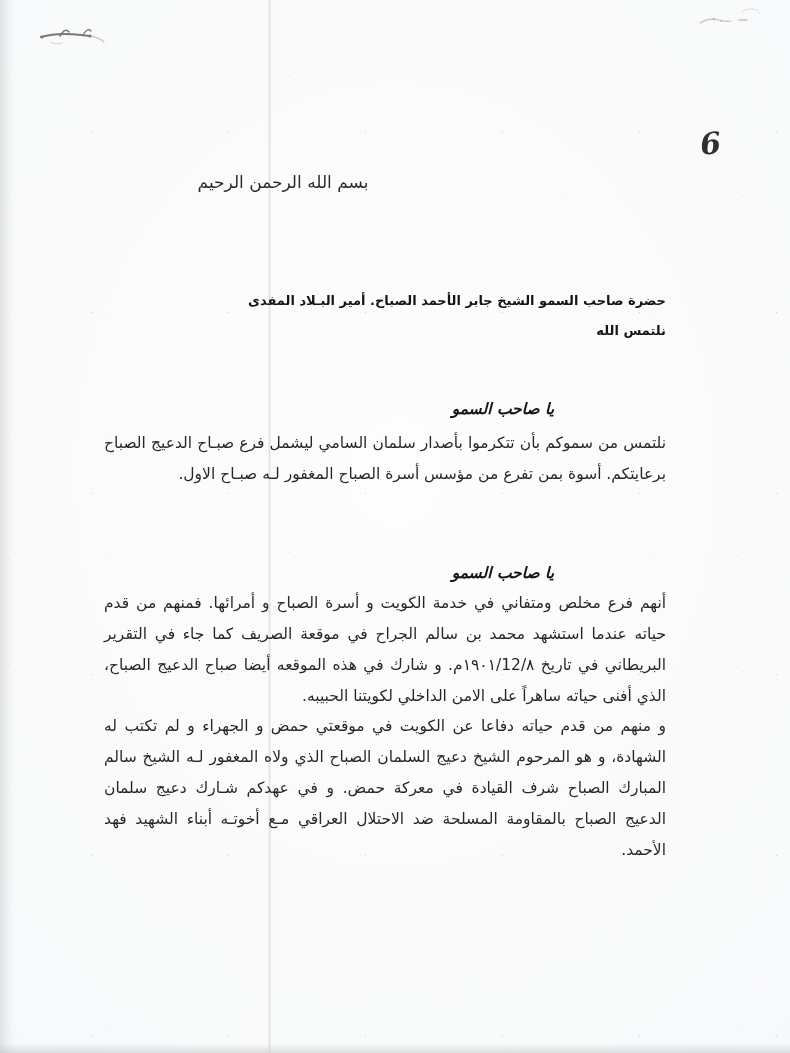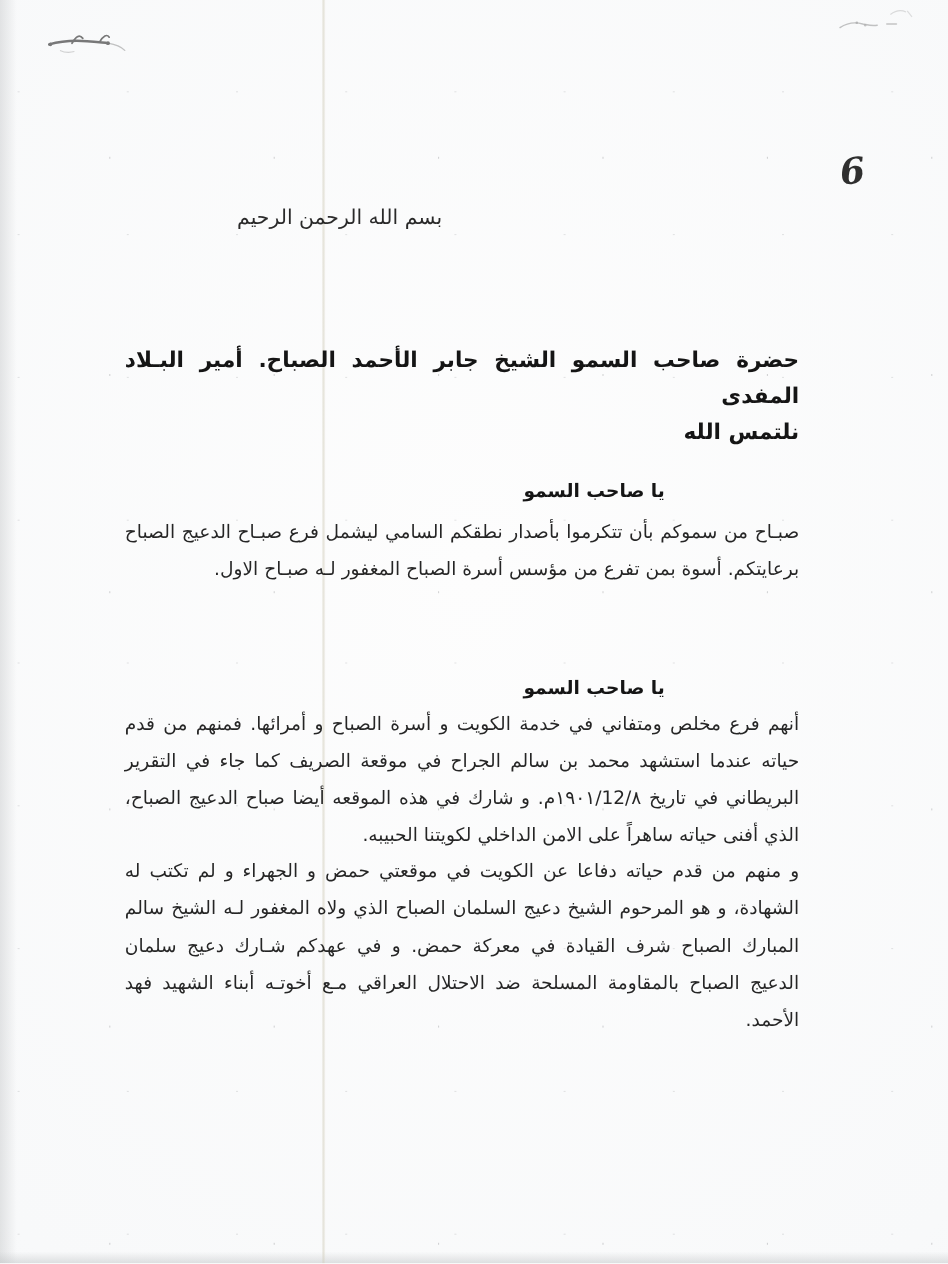--- a/index.html
+++ b/index.html
@@ -121,38 +121,38 @@
     left: 104px;      
     text-align: justify;
     text-align-last: right;
     direction: rtl;
     font-size: 15.5px;
     line-height: 31px;
     color: #151515;
   }
   .block.heading-block {
     font-weight: bold;
-    font-size: 18px;
+    font-size: 13px;
     line-height: 30px;
     text-align: justify;
     letter-spacing: .2px;
   }
   .block.salutation {
     font-weight: bold;
     font-size: 15.5px;
     text-align: right;
     text-align-last: right;
     padding-right: 0;
   }
   .salutation-inner {
     display: inline-block;
     margin-right: 0;
     padding-right: 0;
   }
-  .indent-sal { padding-right: 112px; }
+  .indent-sal { padding-right: 112px; font-style: italic; }
 
   .addressee     { top: 286px; right: 124px; left: 104px; }
   .addressee .l2 { display: block; text-align: left; direction: rtl; }
   .sal-1         { top: 394px; }
   .para-1        { top: 428px; }
   .sal-2         { top: 558px; }
   .para-2        { top: 588px; }
   .para-3        { top: 711px; }
 
   
@@ -200,21 +200,21 @@
 
     <div class="block heading-block addressee">
       <span>حضرة صاحب السمو الشيخ جابر الأحمد الصباح.   أمير  البـلاد  المفدى</span>
       <span class="l2">نلتمس الله</span>
     </div>
 
     <div class="block salutation sal-1">
       <span class="salutation-inner indent-sal">يا صاحب السمو</span>
     </div>
 
-    <div class="block para-1 ink-light">صبـاح من سموكم بأن تتكرموا بأصدار نطقكم السامي ليشمل فرع صبـاح الدعيج الصباح برعايتكم. أسوة بمن تفرع من مؤسس أسرة الصباح المغفور لـه صبـاح الاول.</div>
+    <div class="block para-1 ink-light">نلتمس من سموكم بأن تتكرموا بأصدار سلمان السامي ليشمل فرع صبـاح الدعيج الصباح برعايتكم. أسوة بمن تفرع من مؤسس أسرة الصباح المغفور لـه صبـاح الاول.</div>
 
     <div class="block salutation sal-2">
       <span class="salutation-inner indent-sal">يا صاحب السمو</span>
     </div>
 
     <div class="block para-2 ink-light">أنهم فرع مخلص ومتفاني في خدمة الكويت و أسرة الصباح و أمرائها. فمنهم من قدم حياته عندما استشهد محمد بن سالم الجراح في موقعة الصريف كما  جاء في التقرير البريطاني في تاريخ ١٩٠١/12/٨م. و شارك في هذه الموقعه أيضا صباح الدعيج الصباح، الذي أفنى حياته ساهراً على الامن الداخلي لكويتنا الحبيبه.</div>
 
     <div class="block para-3 ink-light">و منهم من قدم حياته دفاعا عن الكويت في موقعتي حمض و الجهراء و لم تكتب له الشهادة، و هو المرحوم الشيخ دعيج السلمان الصباح الذي ولاه المغفور لـه الشيخ سالم المبارك الصباح شرف القيادة في معركة حمض. و في عهدكم شـارك دعيج سلمان الدعيج الصباح بالمقاومة المسلحة ضد الاحتلال  العراقي مـع أخوتـه أبناء الشهيد فهد الأحمد.</div>
 
   </div>

